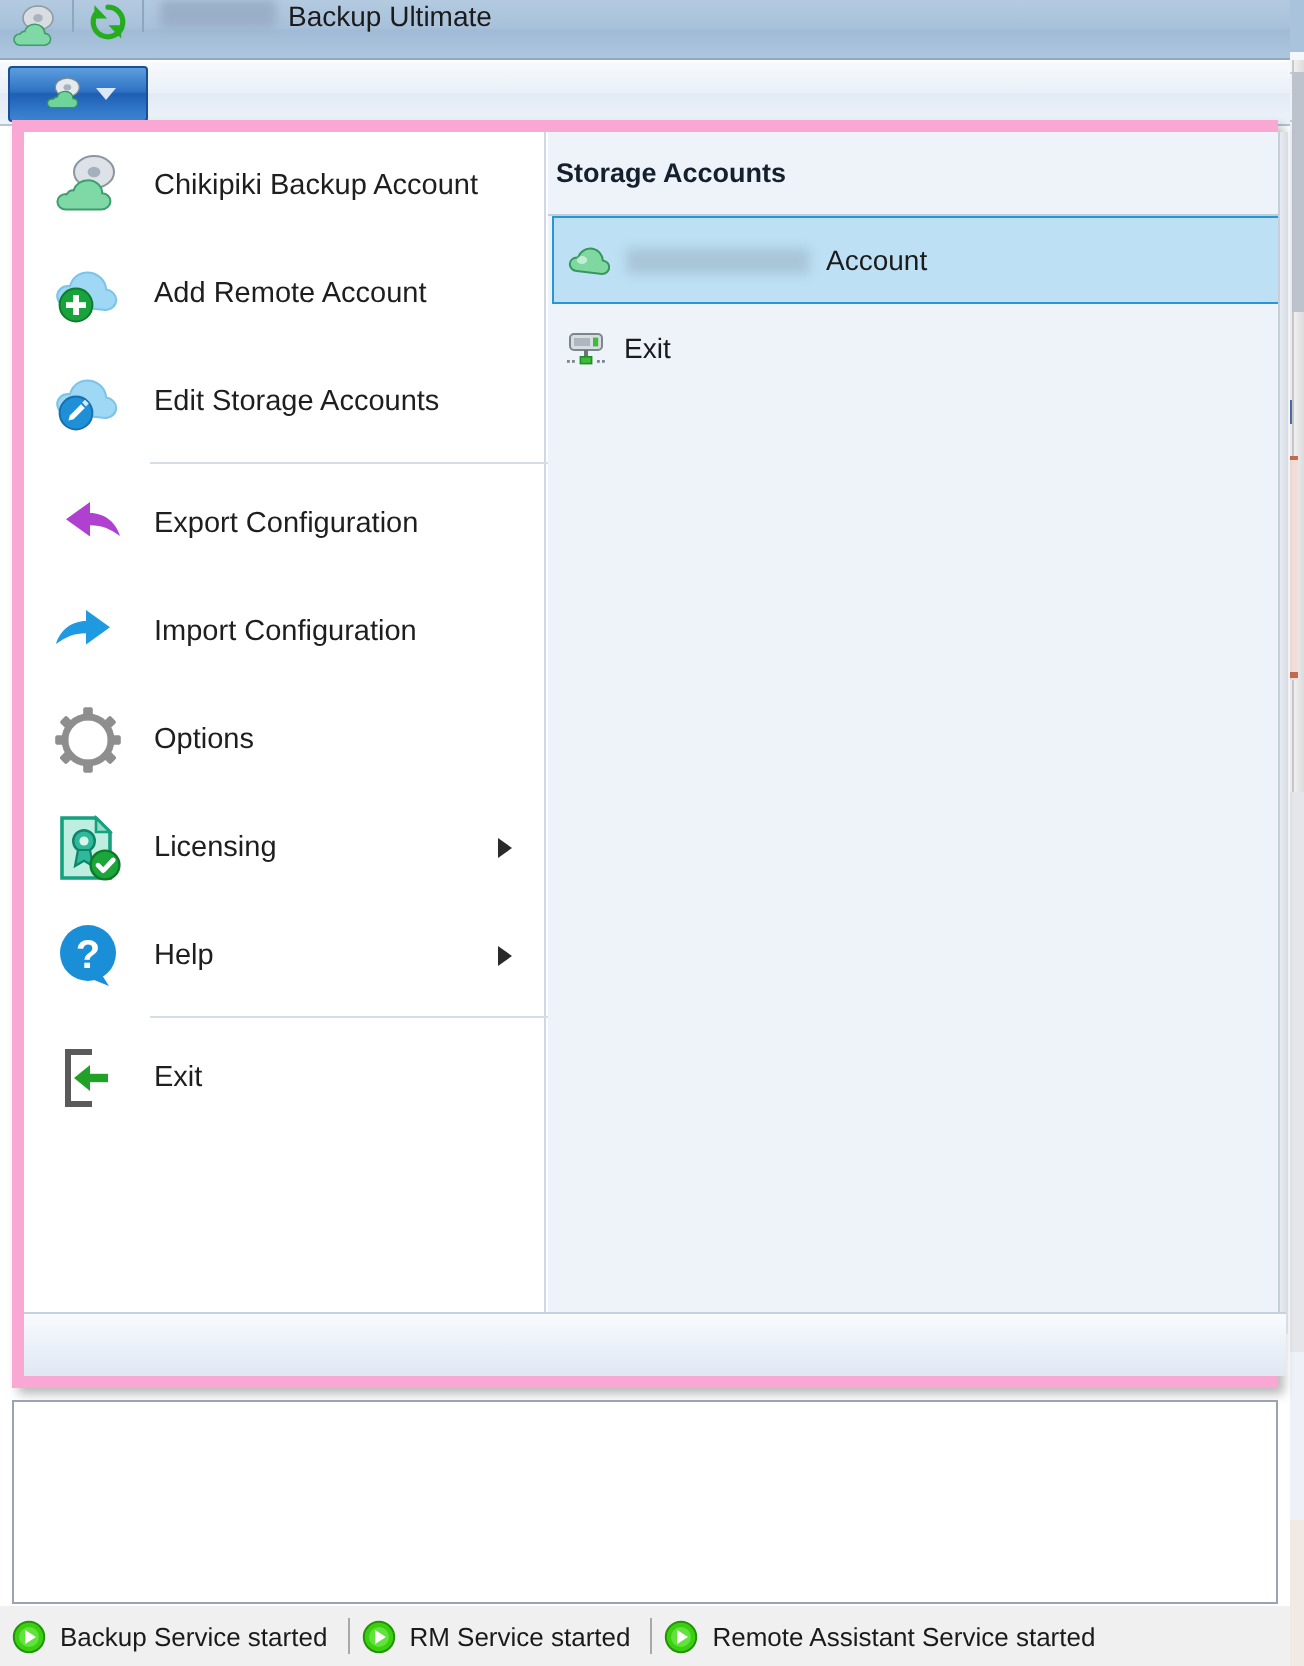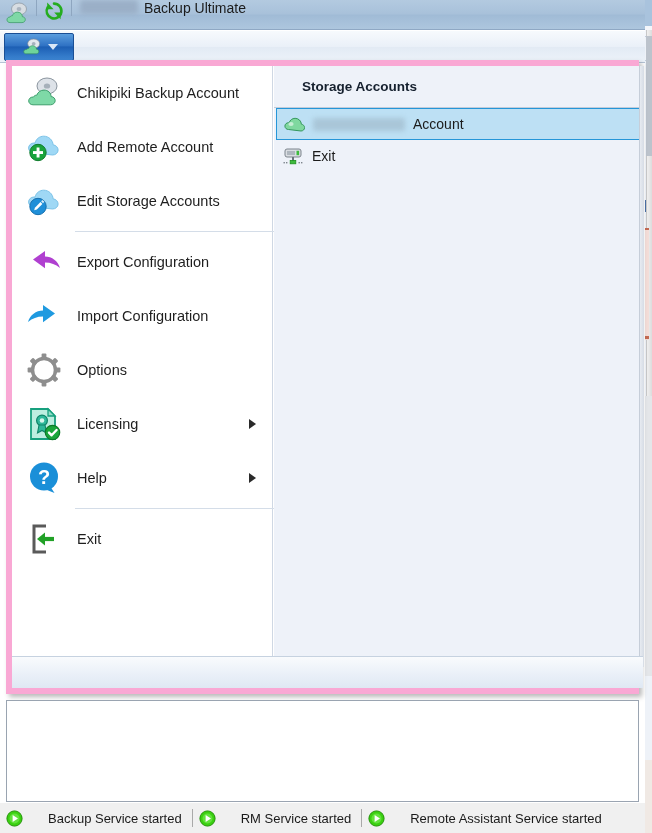--- a/index.html
+++ b/index.html
@@ -119,28 +119,28 @@
   }
   .mi-arrow {
     position:absolute; right:16px; top:50%; transform:translateY(-50%);
     width:0;height:0;border-top:5px solid transparent;border-bottom:5px solid transparent;
     border-left:7px solid #2a2a2a;
   }
   .menu-sep { height:1px; background:#d4dde8; margin:3px 0 3px 63px; width:200px; }
 
   
   .sa-title {
-    position:absolute; left:28px; top:13px;
+    position:absolute; left:4px; top:13px;
     font-size:13.5px; font-weight:bold; color:#15202e;
   }
   .sa-divider { position:absolute; left:0; top:41px; width:370px; height:1px; background:#c3ccd9; }
   .sa-list { position:absolute; left:0; top:42px; width:370px; }
   .sa-row {
     position:relative;
-    height:32px; display:flex; align-items:center; padding-left:8px;
+    height:44px; display:flex; align-items:center; padding-left:8px;
   }
   .sa-row.selected {
     background:#bde0f4;
     border:1px solid #2596d8;
     margin-left:2px; margin-right:2px;
     padding-left:6px;
   }
   .sa-icon { width:22px; height:22px; position:relative; flex:0 0 auto; }
   .sa-text { margin-left:8px; font-size:14px; color:#1b1b1b; display:flex; align-items:center; }
   .sa-redacted {
@@ -159,21 +159,21 @@
     background:#ffffff; border:1px solid #9aa4b1;
   }
   .statusbar {
     position:absolute; left:0; top:803px; width:645px; height:30px;
     background:#f0f0f0;
     display:flex; align-items:center;
   }
   .sb-cell { display:flex; align-items:center; padding:0 10px 0 6px; height:30px; }
   .sb-sep { width:1px; height:18px; background:#a9a9a9; }
   .sb-icon { width:17px; height:17px; position:relative; flex:0 0 auto; }
-  .sb-label { font-size:13px; color:#1a1a1a; margin-left:25px; white-space:nowrap; }
+  .sb-label { font-size:13px; color:#1a1a1a; margin-left:7px; white-space:nowrap; }
 </style>
 </head>
 <body>
 
 <div id="app">
 
   <div class="bg-window">
     <div class="bg-win-title"></div>
     <div class="bg-win-strip1"></div>
     <div class="bg-win-line" style="top:36px"></div>

